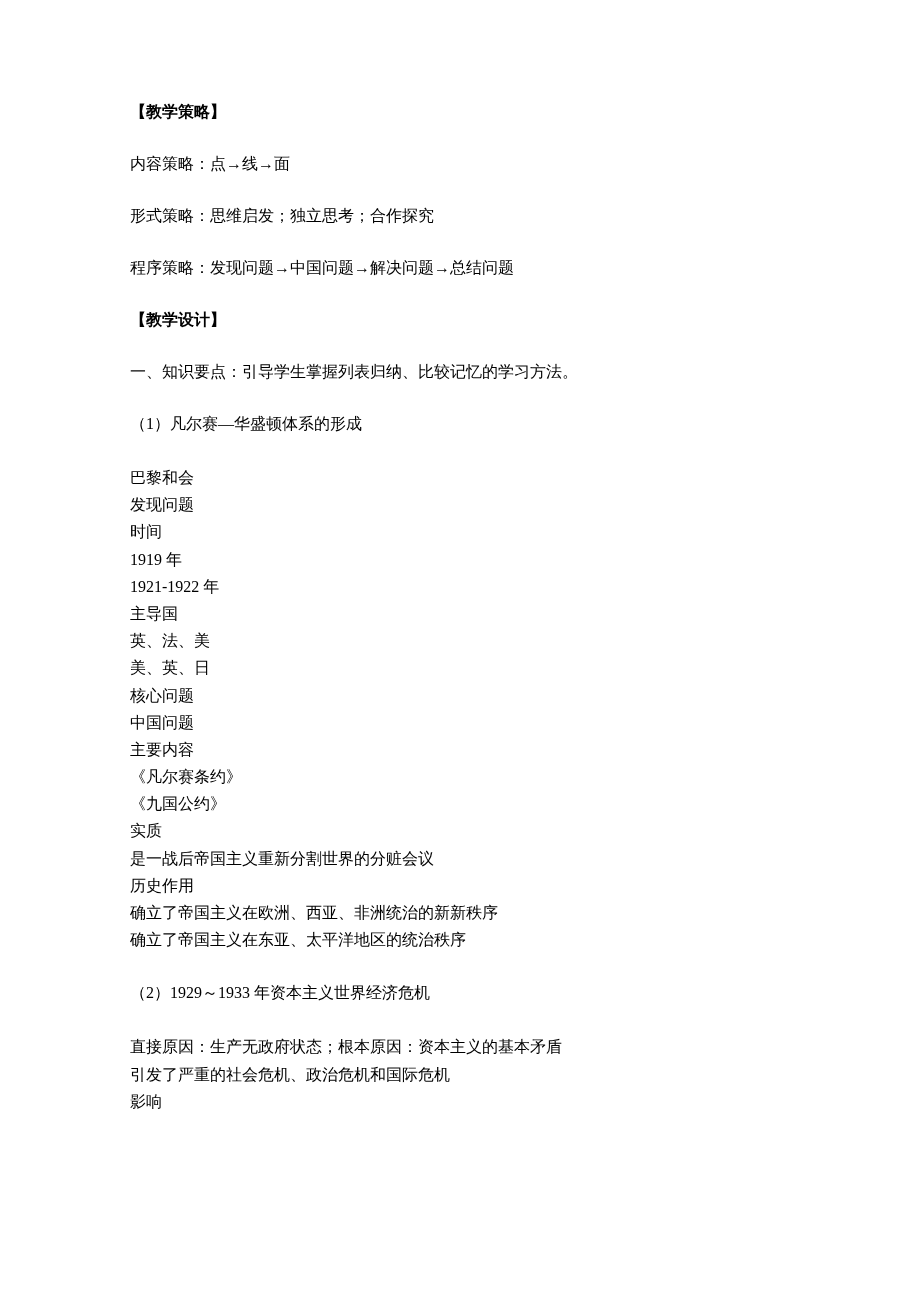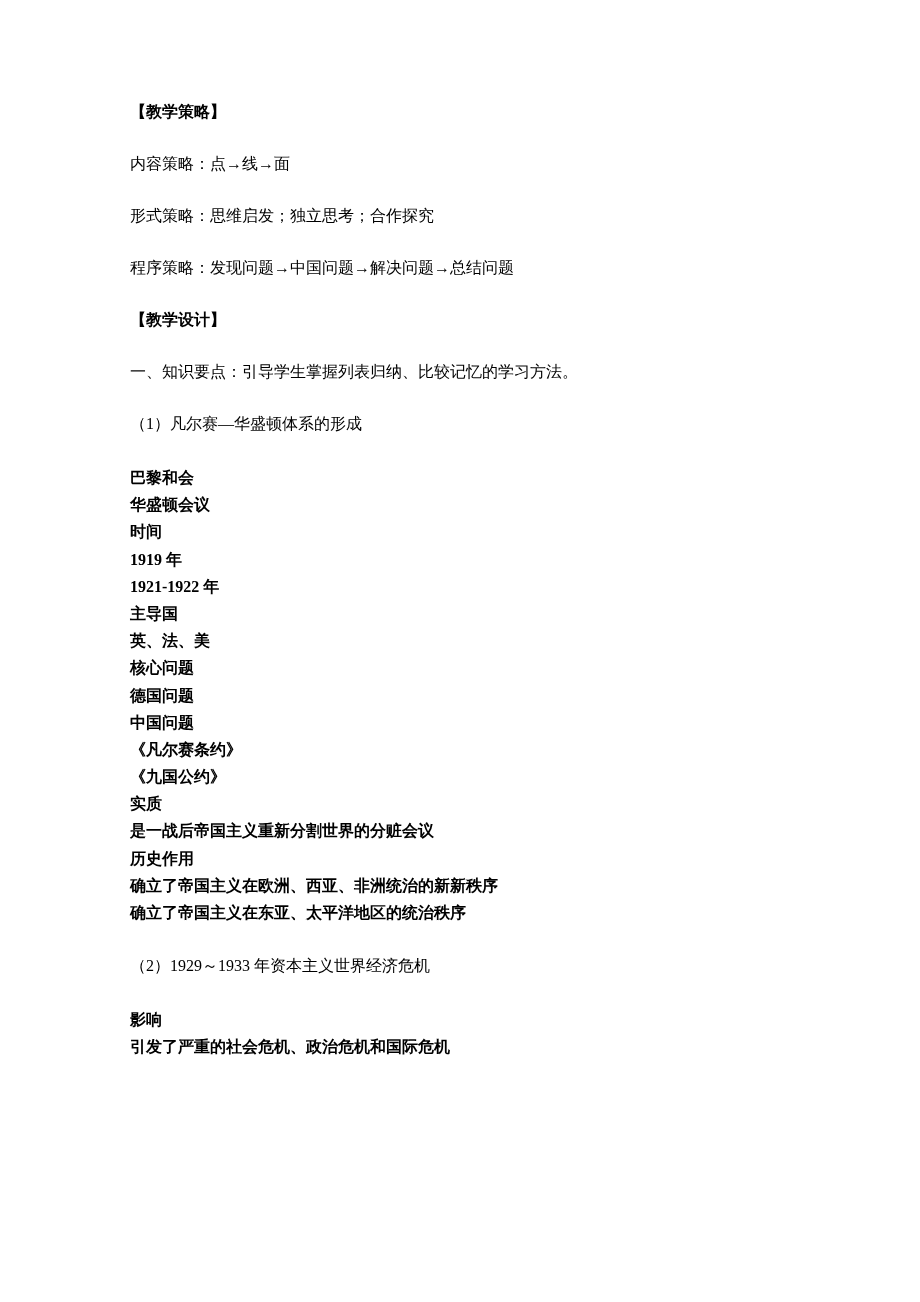--- a/index.html
+++ b/index.html
@@ -22,21 +22,20 @@
     }
     .para {
       margin-bottom: 28px;
     }
     .inline-bold {
       font-weight: normal;
     }
     .list-block {
       margin-top: 28px;
       margin-bottom: 28px;
-      font-weight: bold;
     }
     .list-item {
       line-height: 1.7;
     }
     .sub-para {
       margin-bottom: 28px;
     }
   </style>
 </head>
 <body>
@@ -52,36 +51,38 @@
 <div class="heading">【教学设计】</div>
 
 <div class="para">
   <span class="inline-bold">一、知识要点：</span><span>引导学生掌握列表归纳、比较记忆的学习方法。</span>
 </div>
 
 <div class="sub-para">（1）凡尔赛—华盛顿体系的形成</div>
 
 <div class="list-block">
   <div class="list-item">巴黎和会</div>
-  <div class="list-item">华盛顿会议</div>
+  <div class="list-item">发现问题</div>
   <div class="list-item">时间</div>
   <div class="list-item">1919 年</div>
   <div class="list-item">1921-1922 年</div>
   <div class="list-item">主导国</div>
   <div class="list-item">英、法、美</div>
+  <div class="list-item">美、英、日</div>
   <div class="list-item">核心问题</div>
-  <div class="list-item">德国问题</div>
   <div class="list-item">中国问题</div>
+  <div class="list-item">主要内容</div>
   <div class="list-item">《凡尔赛条约》</div>
   <div class="list-item">《九国公约》</div>
   <div class="list-item">实质</div>
   <div class="list-item">是一战后帝国主义重新分割世界的分赃会议</div>
   <div class="list-item">历史作用</div>
   <div class="list-item">确立了帝国主义在欧洲、西亚、非洲统治的新新秩序</div>
   <div class="list-item">确立了帝国主义在东亚、太平洋地区的统治秩序</div>
 </div>
 
 <div class="sub-para">（2）1929～1933 年资本主义世界经济危机</div>
 
 <div class="list-block" style="margin-bottom:0;">
+  <div class="list-item">直接原因：生产无政府状态；根本原因：资本主义的基本矛盾</div>
+  <div class="list-item">引发了严重的社会危机、政治危机和国际危机</div>
   <div class="list-item">影响</div>
-  <div class="list-item">引发了严重的社会危机、政治危机和国际危机</div>
 </div>
 
 </body></html>

